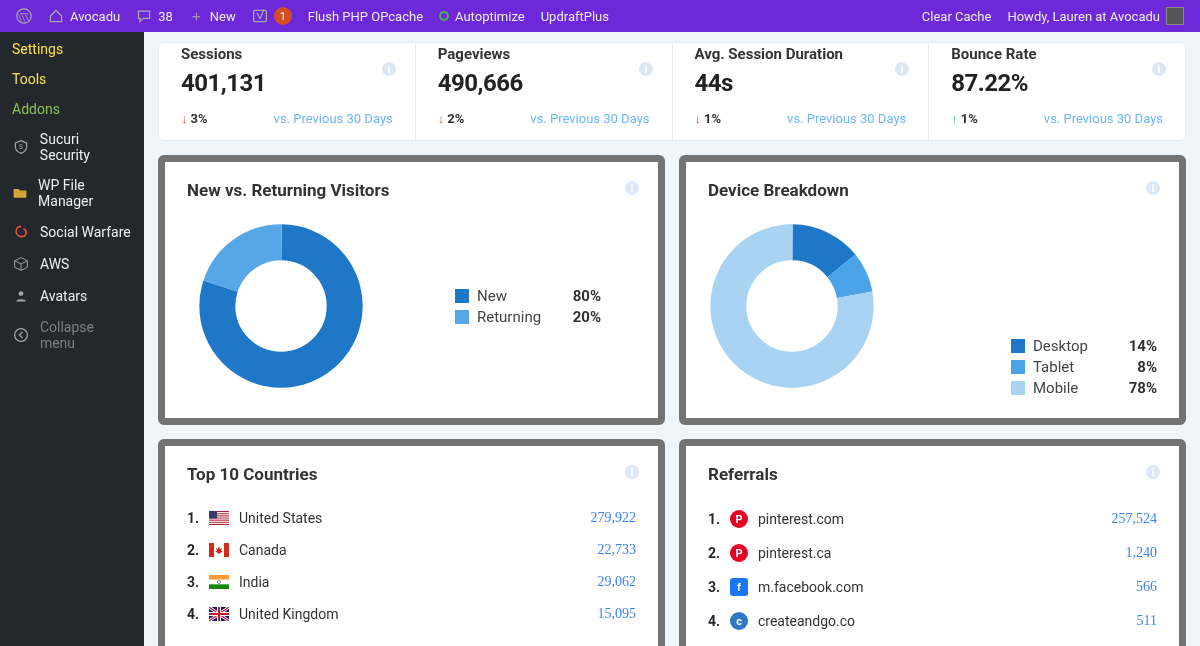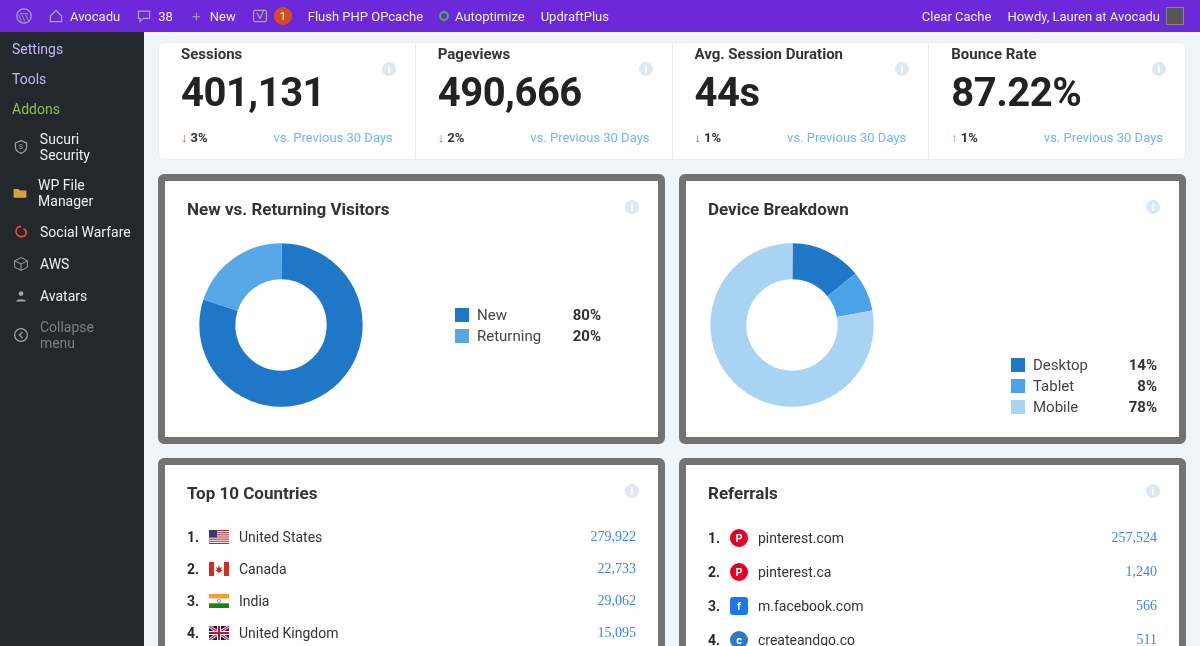--- a/index.html
+++ b/index.html
@@ -6,30 +6,30 @@
 body { background: #f0f5fa; color: #23282d; width: 1200px; height: 646px; overflow: hidden; }
 .topbar { height: 32px; background: #6d28d9; color: #eee; display: flex; align-items: center; padding: 0 8px; font-size: 13px; }
 .topbar-item { display: flex; align-items: center; padding: 0 8px; height: 32px; cursor: pointer; gap: 6px; }
 .badge-red { background: #d54e21; color: #fff; border-radius: 10px; min-width: 18px; height: 18px; display: inline-flex; align-items: center; justify-content: center; font-size: 11px; padding: 0 5px; }
 .topbar-spacer { flex: 1; }
 .green-dot { display: inline-block; width: 10px; height: 10px; border: 2px solid #46b450; border-radius: 50%; }
 
 .layout { display: flex; height: calc(646px - 32px); }
 .sidebar { width: 144px; background: #23282d; color: #eee; font-size: 14px; padding-top: 2px; }
 .side-item { display: flex; align-items: center; gap: 10px; padding: 7px 12px; cursor: pointer; color: #eee; }
-.side-item.light { color: #c4b5fd; }
+.side-item.light { color: #fde047; }
 .side-item.green { color: #8bc34a; }
 .side-icon { width: 18px; height: 18px; display: inline-flex; align-items: center; justify-content: center; color: #a0a5aa; }
 
 .main { flex: 1; padding: 10px 14px; overflow: auto; }
 .stat-row { display: flex; gap: 0; background: #fff; border: 1px solid #e6ecf2; border-radius: 6px; }
 .stat-card { flex: 1; padding: 2px 22px 14px 22px; position: relative; border-right: 1px solid #e6ecf2; }
 .stat-card:last-child { border-right: none; }
 .stat-title { font-size: 15px; font-weight: 700; color: #333; }
-.stat-value { font-size: 40px; font-weight: 700; color: #222; margin-top: 6px; letter-spacing: -0.5px; }
+.stat-value { font-size: 24px; font-weight: 700; color: #222; margin-top: 6px; letter-spacing: -0.5px; }
 .stat-foot { display: flex; justify-content: space-between; align-items: center; margin-top: 14px; font-size: 13px; }
 .info-icon { position: absolute; top: 18px; right: 18px; color: #c6d6e6; }
 .delta { font-weight: 700; display: flex; align-items: center; gap: 3px; }
 .delta .arrow-down { color: #e74c3c; }
 .delta .arrow-up { color: #2ecc71; }
 .delta-val { color: #333; }
 .prev { color: #6bb6ff; cursor: pointer; }
 
 .panels-row { display: flex; gap: 14px; margin-top: 14px; }
 .panel { flex: 1; background: #fff; border: 7px solid #737373; border-radius: 6px; position: relative; }

